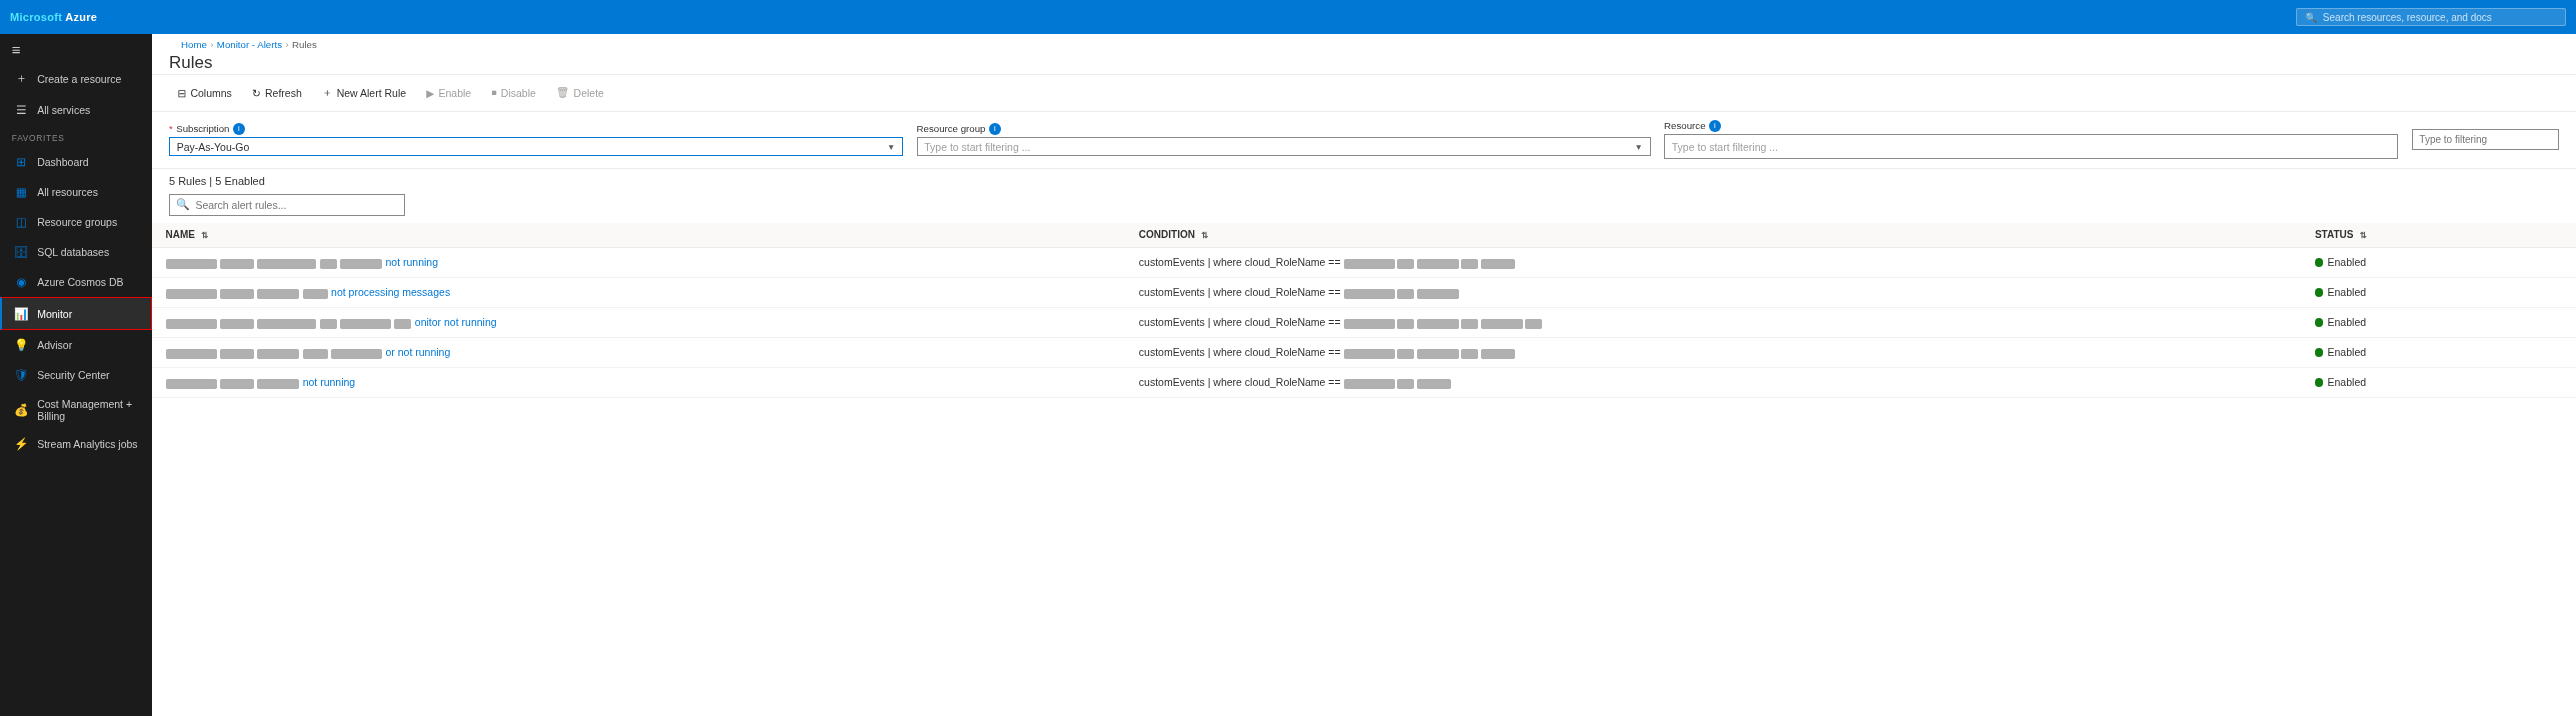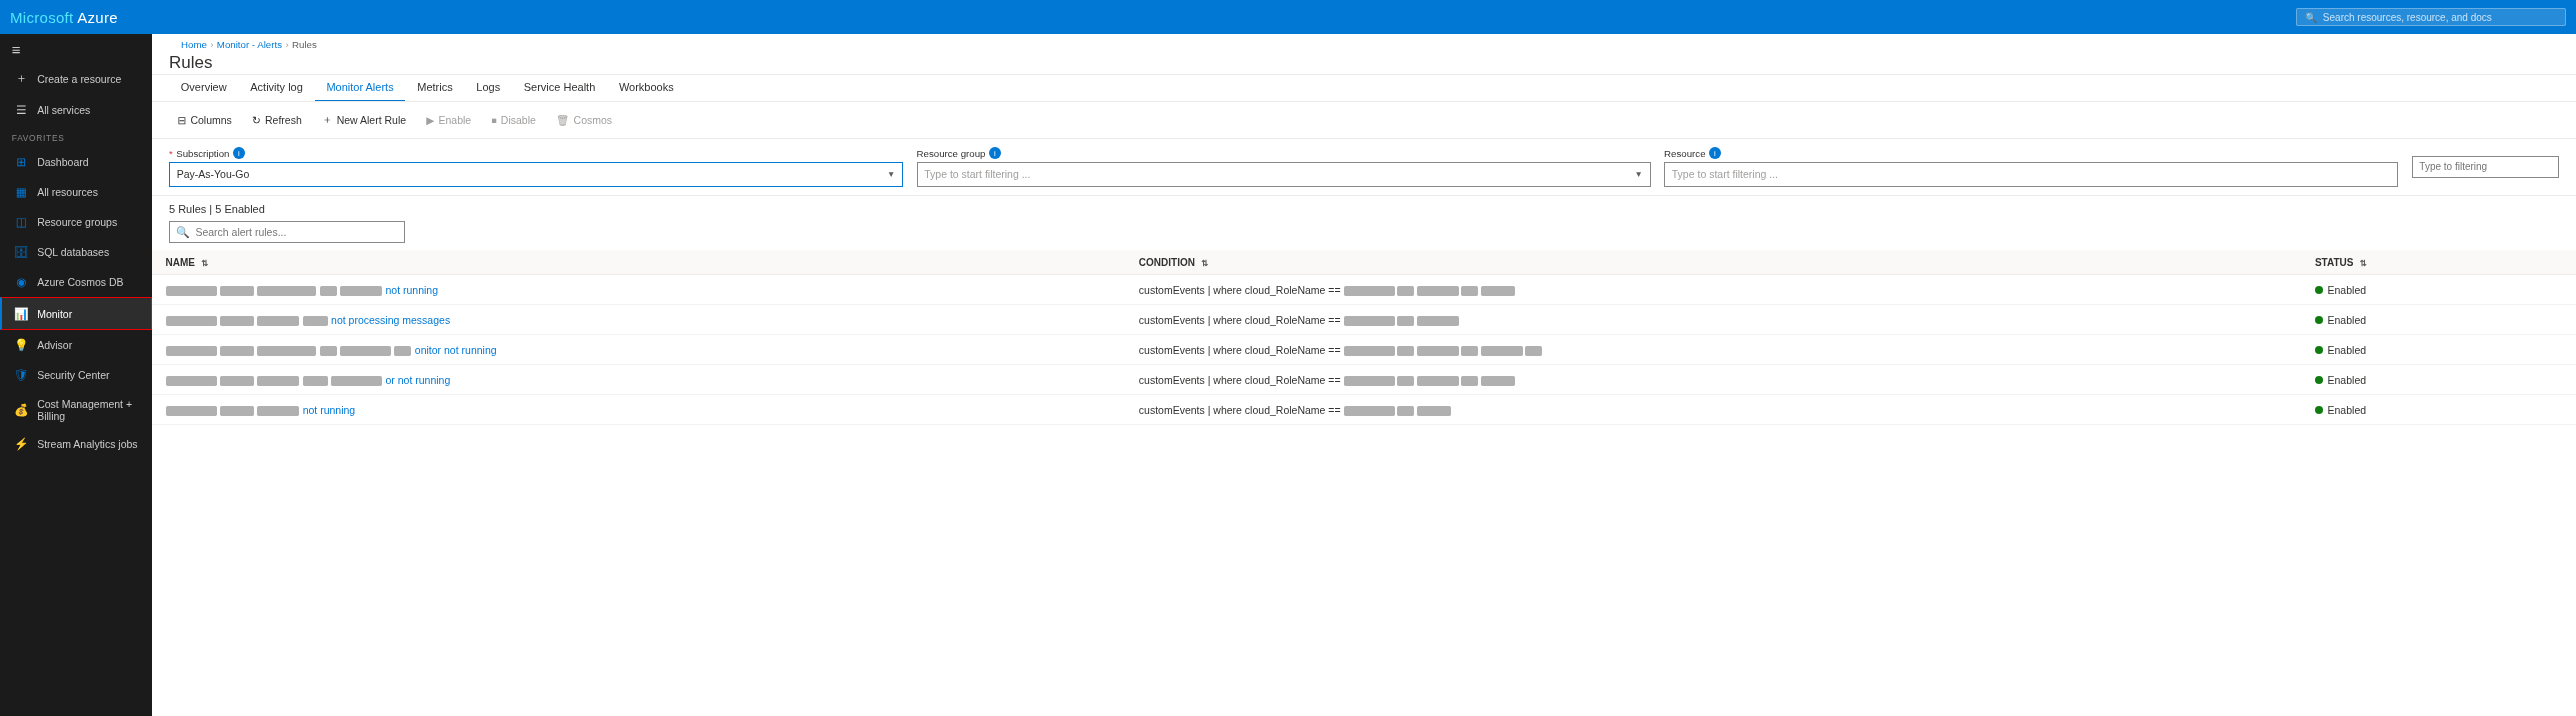--- a/index.html
+++ b/index.html
@@ -10,22 +10,22 @@
       background: #0078d4;
       height: 34px;
       display: flex;
       align-items: center;
       padding: 0 10px;
       justify-content: space-between;
       flex-shrink: 0;
     }
     #topbar .logo {
       color: #fff;
-      font-size: 15px;
-      font-weight: 400;
+      font-size: 11px;
+      font-weight: 700;
       letter-spacing: 0.3px;
     }
     #topbar .logo span { color: #50e6ff; }
     #topbar .search-box {
       display: flex;
       align-items: center;
       background: rgba(255,255,255,0.15);
       border: 0.8px solid rgba(255,255,255,0.3);
       border-radius: 1.7px;
       padding: 2.5px 8.4px;
@@ -208,21 +208,21 @@
     }
     .filter-select {
       border: 0.8px solid #0078d4;
       padding: 3.4px 6.7px;
       font-size: 10.5px;
       display: flex;
       align-items: center;
       justify-content: space-between;
       background: #fff;
       cursor: pointer;
-      height: 25px;
+      height: 19px;
     }
     .filter-input {
       border: 0.8px solid #8a8886;
       padding: 3.4px 6.7px;
       font-size: 10.5px;
       background: #fff;
       height: 25px;
       color: #a19f9d;
     }
     .filter-select .chevron { color: #605e5c; font-size: 8.4px; }
@@ -404,29 +404,20 @@
       <div class="breadcrumb">
         <a>Home</a>
         <span class="sep">›</span>
         <a>Monitor - Alerts</a>
         <span class="sep">›</span>
         <span>Rules</span>
       </div>
       <div class="page-title">Rules</div>
     </div>
 
-    <div id="monitor-tabs">
-      <div class="monitor-tab">Overview</div>
-      <div class="monitor-tab">Activity log</div>
-      <div class="monitor-tab active">Monitor Alerts</div>
-      <div class="monitor-tab">Metrics</div>
-      <div class="monitor-tab">Logs</div>
-      <div class="monitor-tab">Service Health</div>
-      <div class="monitor-tab">Workbooks</div>
-    </div>
 
     <div id="toolbar">
       <button class="toolbar-btn">
         <span>⊟</span>
         <span>Columns</span>
       </button>
       <button class="toolbar-btn">
         <span>↻</span>
         <span>Refresh</span>
       </button>
@@ -437,21 +428,21 @@
       <button class="toolbar-btn disabled">
         <span>▶</span>
         <span>Enable</span>
       </button>
       <button class="toolbar-btn disabled">
         <span>⏹</span>
         <span>Disable</span>
       </button>
       <button class="toolbar-btn disabled">
         <span>🗑</span>
-        <span>Cosmos</span>
+        <span>Delete</span>
       </button>
     </div>
 
     <div id="filters-row">
       <div class="filter-group">
         <div class="filter-label">
           <span class="required-star">*</span>
           <span>Subscription</span>
           <span class="info-icon">i</span>
         </div>

